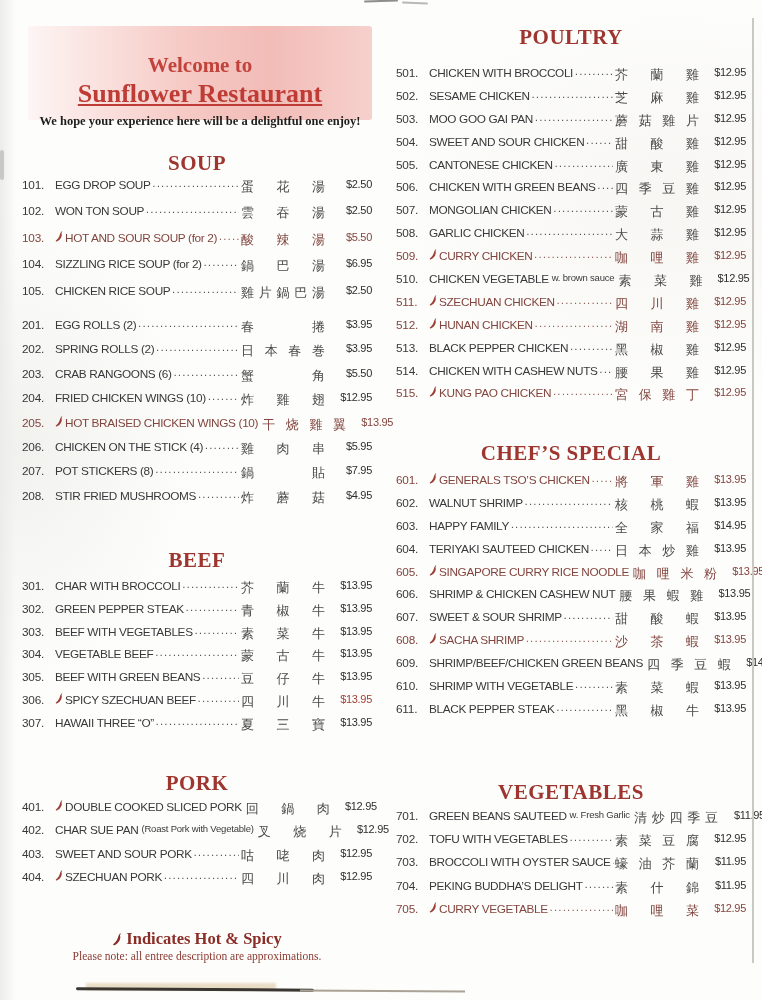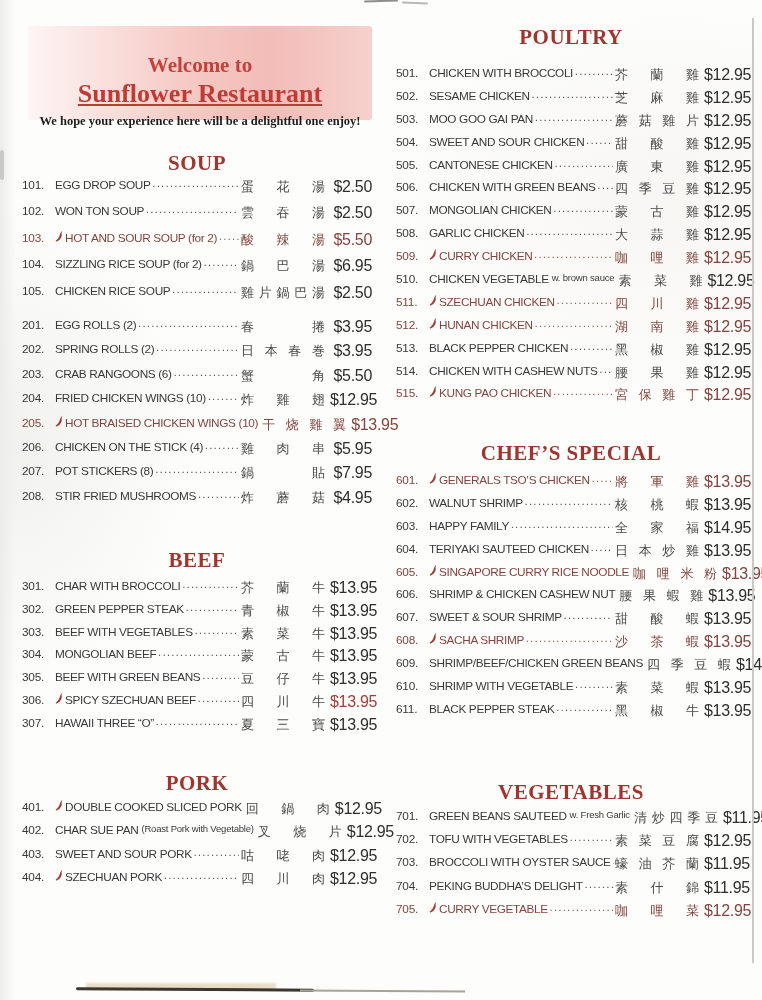--- a/index.html
+++ b/index.html
@@ -30,21 +30,21 @@
   .rows{display:block;}
   .row{display:flex;height:var(--rh);white-space:nowrap;}
   .num{width:33px;flex:0 0 auto;font-size:11.8px;letter-spacing:-.2px;}
   .pepper{flex:0 0 auto;margin:0 2px 2px 0;color:#9c3f36;}
   .name{flex:0 0 auto;font-size:11.8px;letter-spacing:-.35px;}
   .subtxt{flex:0 0 auto;font-size:9.5px;margin-left:3px;letter-spacing:-.2px;}
   .dots{flex:1 1 0;min-width:0;overflow:hidden;font-size:10px;letter-spacing:1.6px;margin:0 2px;}
   .dots::after{content:"....................................................................................";}
   .zh{flex:0 0 auto;width:84px;display:flex;justify-content:space-between;
       font-size:13px;color:#4b4a48;margin-right:5px;}
-  .price{flex:0 0 auto;width:42px;text-align:right;font-size:16px;letter-spacing:-.3px;color:#2e2e2c;}
+  .price{flex:0 0 auto;width:42px;text-align:right;font-size:11px;letter-spacing:-.3px;color:#2e2e2c;}
   .maroon, .maroon .zh, .maroon .price{color:#82453f;}
   .price-red{color:#a04038;}
   
   #sec-soup       {left:22px;  top:150px; --rh:26.4px;}
   #sec-soup .rows {margin-top:2px;}
   #sec-appetizers {left:22px;  top:314px; --rh:24.4px;}
   #sec-appetizers .rows{margin-top:4px;}
   #sec-beef       {left:22px;  top:547px; --rh:22.8px;}
   #sec-beef .rows {margin-top:6px;}
   #sec-pork       {left:22px;  top:770px; --rh:23.4px;}
@@ -319,21 +319,21 @@
             <span>素</span>
             <span>菜</span>
             <span>牛</span>
           </span>
     <span class="price">$13.95</span>
   </div>
 
   <div class="row">
     <span class="num">304.</span>
 
-    <span class="name">MONGOLIAN BEEF</span>
+    <span class="name">VEGETABLE BEEF</span>
 
     <span class="dots"></span>
     <span class="zh">
             <span>蒙</span>
             <span>古</span>
             <span>牛</span>
           </span>
     <span class="price">$13.95</span>
   </div>
 
@@ -917,20 +917,26 @@
     <span class="zh">
             <span>咖</span>
             <span>哩</span>
             <span>菜</span>
           </span>
     <span class="price">$12.95</span>
   </div>
 </div>
   </div>
 
+  <div id="footer">
+    <div class="spicy-line"><svg width="10" height="13" viewBox="0 0 8 11" fill="currentColor">
+          <path d="M5.8 1.6 C5.9 .9 6.5 .3 7.3 .5 C7.1 1.1 6.8 1.5 6.4 1.9 C7.6 4.2 5.9 8.6 2.2 10.2 C.8 10.8 .2 9.9 1.2 9.2 C3.6 7.5 4.8 4.5 5.3 2.2 Z"></path>
+        </svg><span>Indicates Hot &amp; Spicy</span></div>
+    <div class="note">Please note: all entree description are approximations.</div>
+  </div>
 
   <div class="artifact" id="art-left-strip"></div>
   <div class="artifact" id="art-left-mark"></div>
   <div class="artifact" id="art-top1"></div>
   <div class="artifact" id="art-top2"></div>
   <div class="artifact" id="art-bottom-smudge"></div>
   <div class="artifact" id="art-bottom-line"></div>
   <div class="artifact" id="art-bottom-tail"></div>
   <div class="artifact" id="art-right-line"></div>
 

